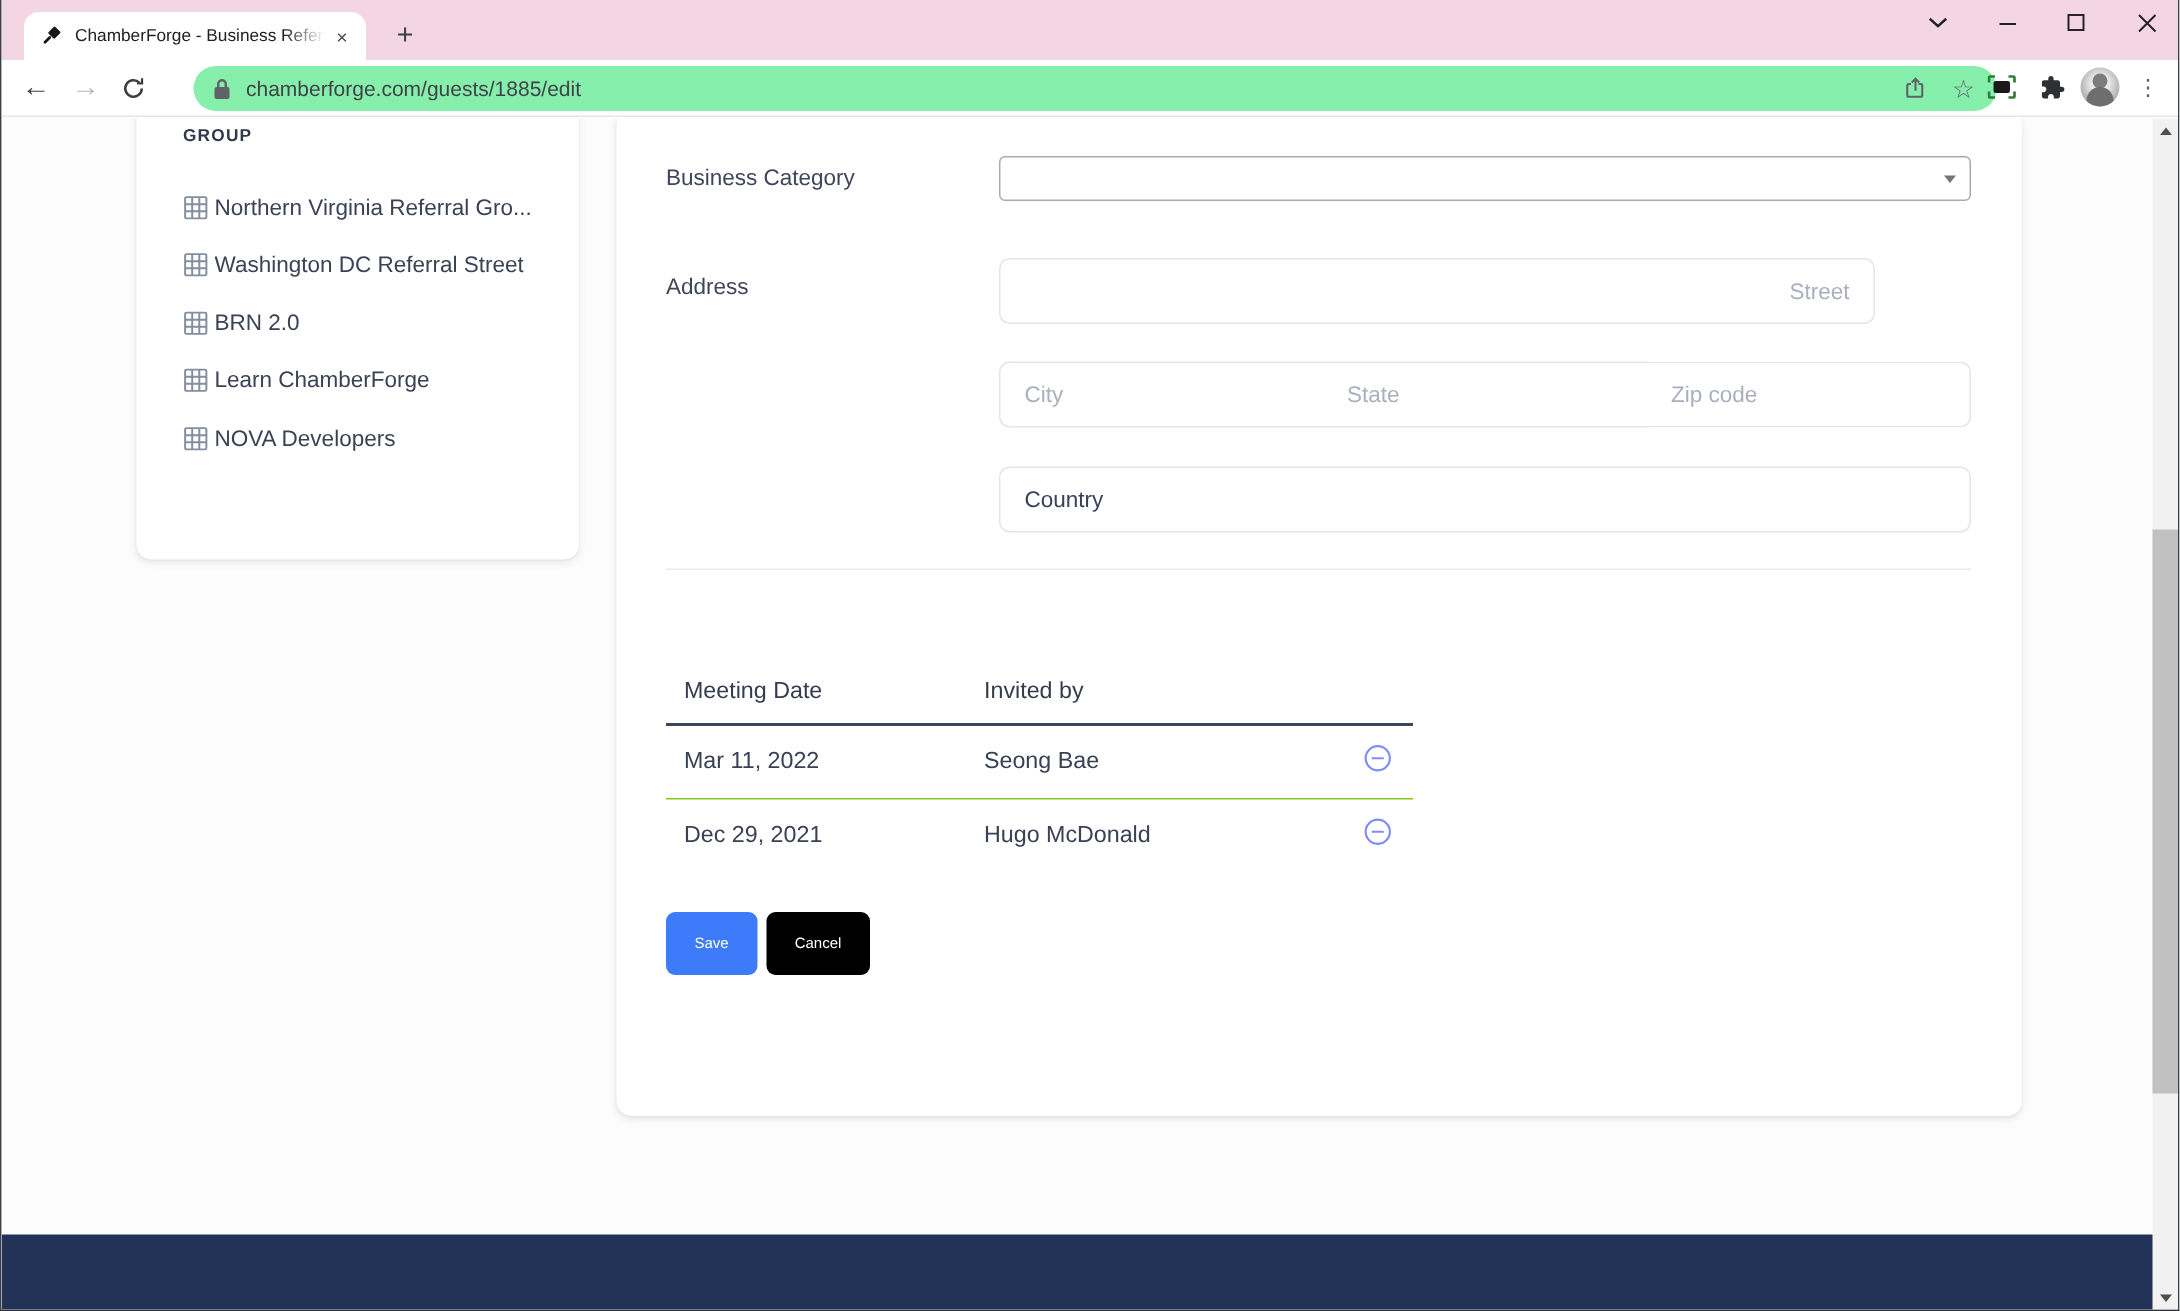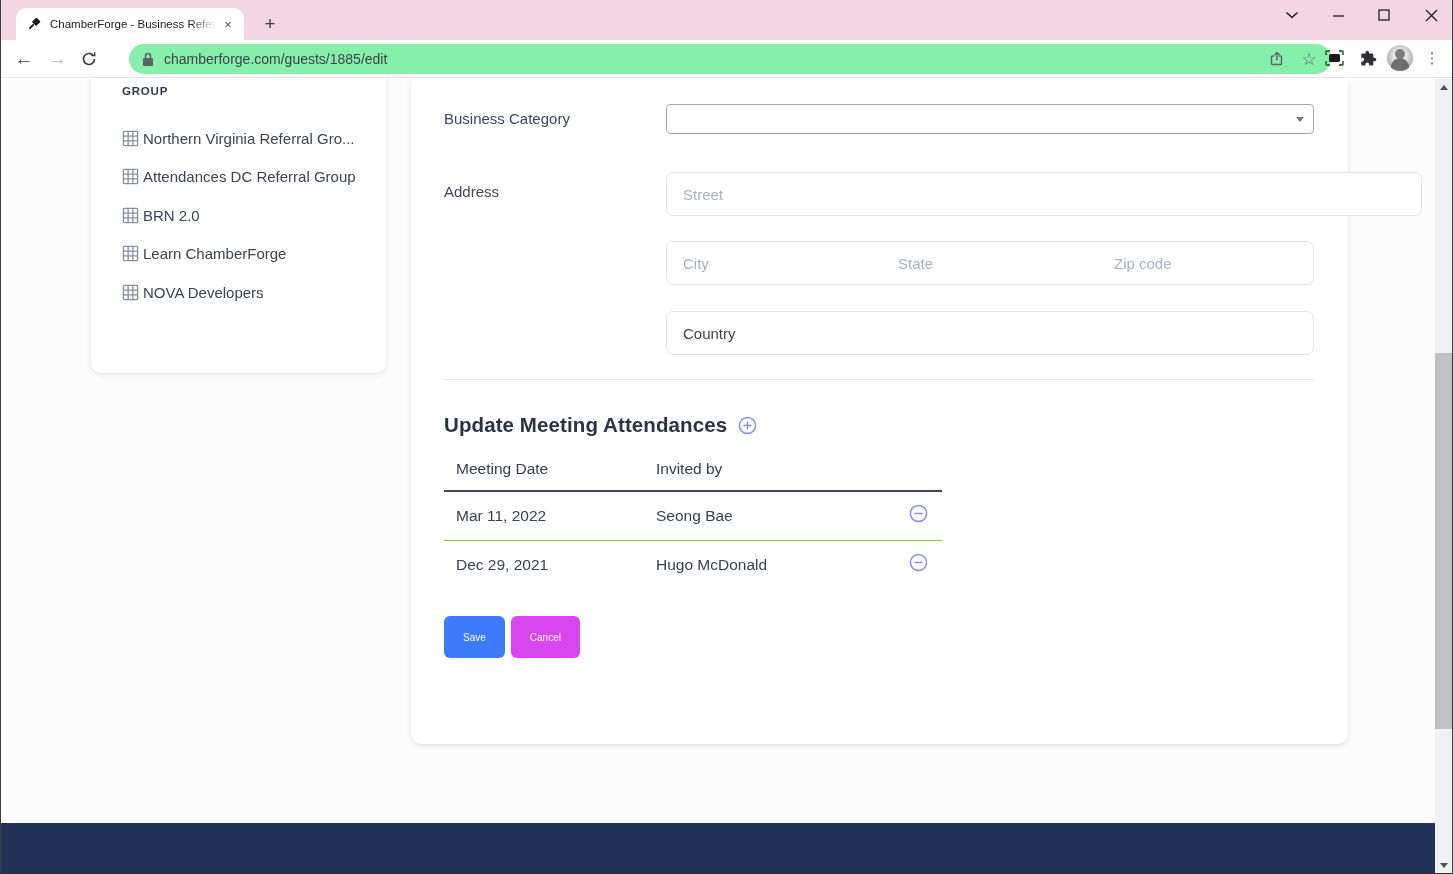--- a/index.html
+++ b/index.html
@@ -52,41 +52,41 @@
 
   .form-card{ position:absolute; left:410px; top:-6px; width:937px; height:671px; background:#fff;
         border-radius:10px; box-shadow:0 1px 2px rgba(20,28,45,.05), 0 2px 6px rgba(20,28,45,.08); }
   .flabel{ position:absolute; left:33px; font-size:15px; color:#3f4659; }
   .select-box{ position:absolute; left:255px; top:31px; width:648px; height:30px; background:#fff;
         border:1px solid #a7aab0; border-radius:4px; display:flex; align-items:center; justify-content:flex-end; padding-right:9px; cursor:default; }
   .caret{ width:0; height:0; border-left:4.5px solid transparent; border-right:4.5px solid transparent; border-top:5.5px solid #757575; }
   .tinput{ position:absolute; background:#fff; border:1px solid #e1e6ec; border-radius:7px; font-size:15px;
         color:#39415a; padding:0 16px; outline:none; }
   .tinput::placeholder{ color:#a8b0bd; opacity:1; }
-  .street{ left:255px; top:99px; width:756px; height:44px; }
+  .street{ left:255px; top:99px; width:584px; height:44px;text-align:right; }
   .city{ left:255px; top:168px; width:217px; height:44px; border-radius:7px 0 0 7px; }
   .state{ left:471px; top:168px; width:217px; height:44px; border-radius:0; border-left:none; }
   .zip{ left:687px; top:168px; width:216px; height:44px; border-radius:0 7px 7px 0; border-left:none; }
   .country{ left:255px; top:238px; width:648px; height:44px; color:#39415a; }
   .divider{ position:absolute; left:33px; top:306px; width:870px; height:0; border-top:1px solid #e6eaef; }
 
   .attend{ position:absolute; left:33px; top:340px; width:870px; }
   .attend-h{ display:flex; align-items:center; gap:11px; }
   .attend-h h2{ font-size:20.5px; font-weight:700; color:#2c3244; letter-spacing:.1px; }
   .circbtn{ width:19px; height:19px; color:#7c8cf5; display:flex; cursor:pointer; }
-  .atable{ width:498px; border-collapse:collapse; margin-top:23px; }
+  .atable{ width:498px; border-collapse:collapse; margin-top:39px; }
   .atable th{ text-align:left; font-weight:400; font-size:15.5px; color:#353c4f; padding:0 0 12px 12px;
         border-bottom:2px solid #3d455e; }
   .atable td{ font-size:15.5px; color:#3a4154; padding-left:12px; height:49px; border-bottom:1px solid #84cc16; }
   .atable tr:last-child td{ border-bottom:none; }
   .td-action{ text-align:right; padding-right:14px; }
   .btn-row{ display:flex; gap:6px; margin-top:27px; }
   .btn{ height:42px; border:none; border-radius:6px; color:#fff; font-size:10px; padding:0 19px; cursor:pointer; }
   .btn-save{ background:#3e7bfa; }
-  .btn-cancel{ background:#d946ef; }
+  .btn-cancel{ background:#000000; }
 
   .footer{ position:absolute; left:0; top:744px; width:100%; height:51px; background:#233358; }
 
   
   .scrollbar{ position:absolute; right:0; top:0; width:17px; height:795px; background:#f1f1f1; z-index:5; }
   .sb-btn{ position:absolute; left:0; width:17px; height:17px; display:flex; align-items:center; justify-content:center; }
   .tri-up{ width:0; height:0; border-left:4px solid transparent; border-right:4px solid transparent; border-bottom:5px solid #505050; }
   .tri-down{ width:0; height:0; border-left:4px solid transparent; border-right:4px solid transparent; border-top:5px solid #505050; }
   .sb-thumb{ position:absolute; left:0; top:274px; width:17px; height:376px; background:#c1c1c1; }
 </style>
@@ -188,21 +188,21 @@
               <rect x="1.5" y="1.5" width="15" height="15" rx="1"></rect>
               <path d="M1.5 6.5h15M1.5 11.5h15M6.5 1.5v15M11.5 1.5v15"></path>
             </svg>
           <span class="gl">Northern Virginia Referral Gro...</span>
         </li>
         <li class="group-item">
           <svg class="gi" viewBox="0 0 18 18" fill="none" stroke="currentColor" stroke-width="1.4">
               <rect x="1.5" y="1.5" width="15" height="15" rx="1"></rect>
               <path d="M1.5 6.5h15M1.5 11.5h15M6.5 1.5v15M11.5 1.5v15"></path>
             </svg>
-          <span class="gl">Attendances DC Referral Group</span>
+          <span class="gl">Washington DC Referral Street</span>
         </li>
         <li class="group-item">
           <svg class="gi" viewBox="0 0 18 18" fill="none" stroke="currentColor" stroke-width="1.4">
               <rect x="1.5" y="1.5" width="15" height="15" rx="1"></rect>
               <path d="M1.5 6.5h15M1.5 11.5h15M6.5 1.5v15M11.5 1.5v15"></path>
             </svg>
           <span class="gl">BRN 2.0</span>
         </li>
         <li class="group-item">
           <svg class="gi" viewBox="0 0 18 18" fill="none" stroke="currentColor" stroke-width="1.4">
@@ -230,29 +230,20 @@
       <span class="flabel" style="top:110px;">Address</span>
       <input class="tinput street" placeholder="Street" style="">
       <input class="tinput city" placeholder="City" style="">
       <input class="tinput state" placeholder="State" style="">
       <input class="tinput zip" placeholder="Zip code" style="">
       <input class="tinput country" value="Country" style="">
 
       <div class="divider"></div>
 
       <section class="attend">
-        <div class="attend-h">
-          <h2>Update Meeting Attendances</h2>
-          <span class="circbtn">
-            <svg viewBox="0 0 20 20" fill="none" stroke="currentColor" stroke-width="1.5">
-                <circle cx="10" cy="10" r="8.5"></circle>
-                <path d="M10 5.8v8.4M5.8 10h8.4"></path>
-              </svg>
-          </span>
-        </div>
 
         <table class="atable">
           <thead>
             <tr>
               <th style="width:200px;">Meeting Date</th>
               <th style="width:246px;">Invited by</th>
               <th style="width:52px;"></th>
             </tr>
           </thead>
           <tbody>

